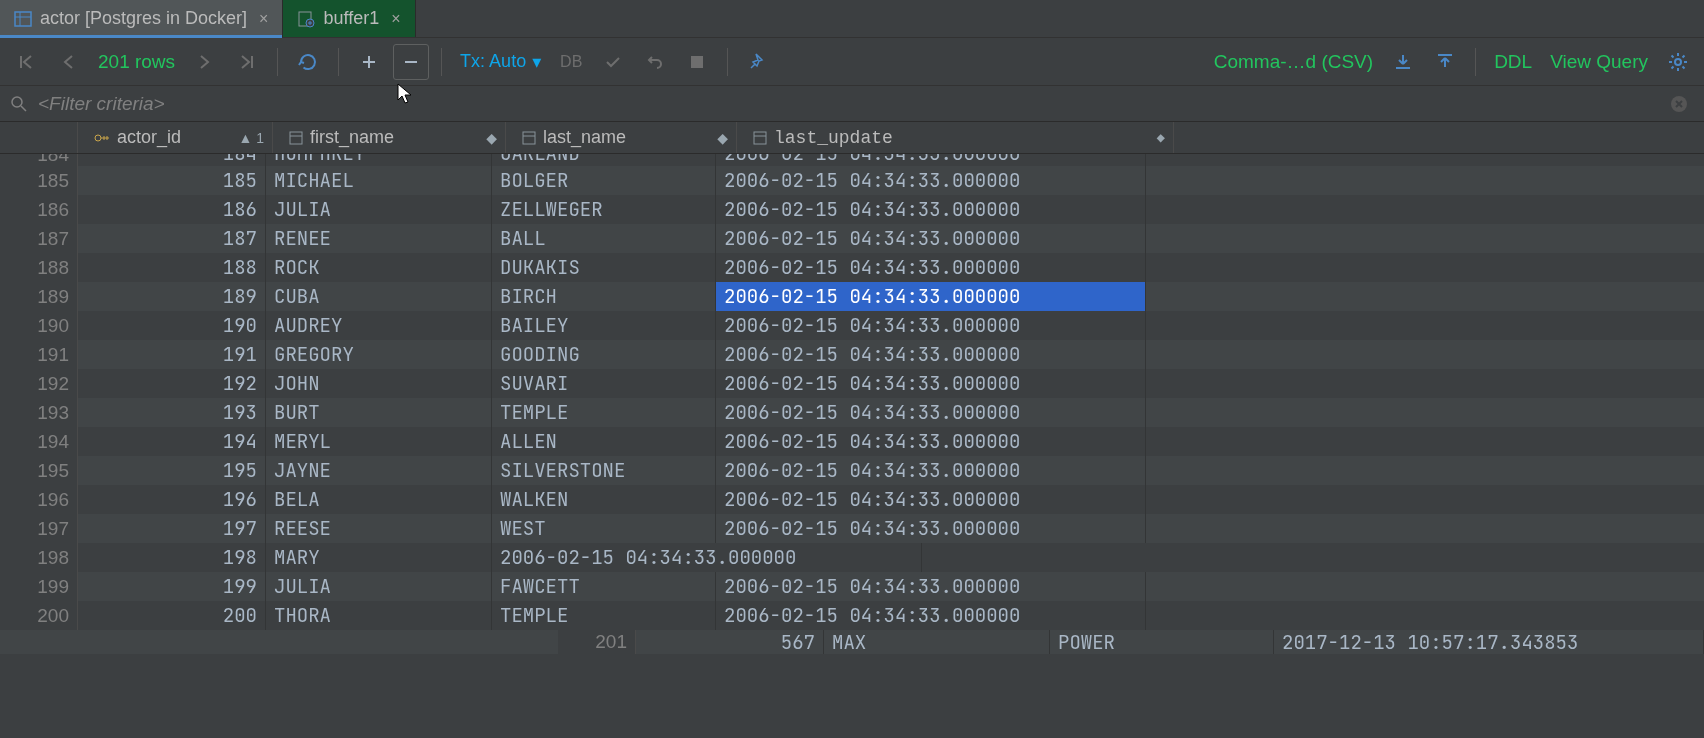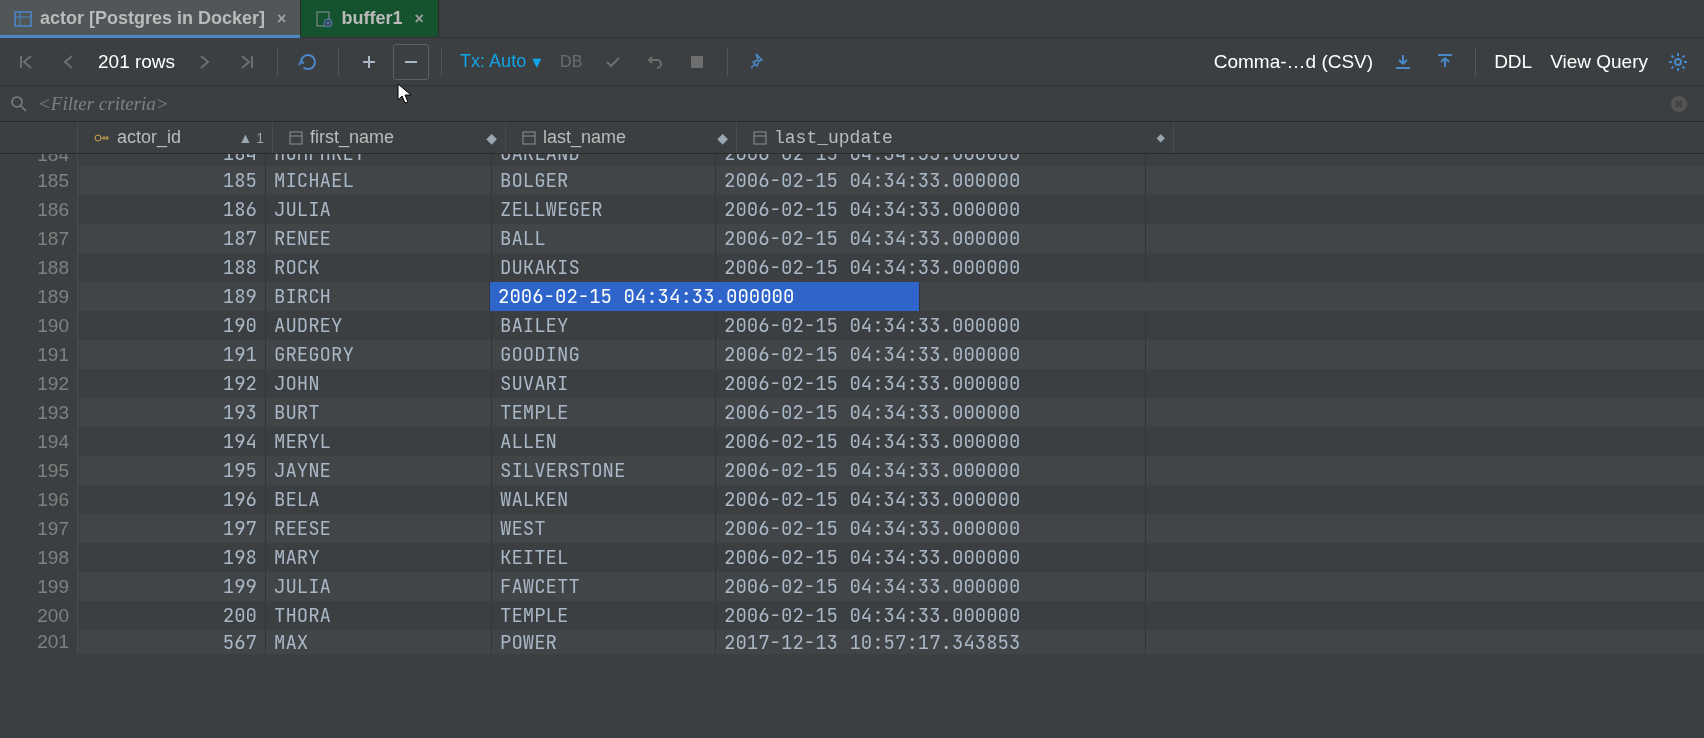--- a/index.html
+++ b/index.html
@@ -24,21 +24,20 @@
   .tab {
     display: flex;
     align-items: center;
     gap: 8px;
     padding: 0 14px;
     background: #515658;
     color: #bbbbbb;
     border-right: 1px solid #2b2b2b;
     cursor: pointer;
     position: relative;
-    font-weight: bold;
   }
   .tab.inactive { background: #14532d; }
   .tab.active::after {
     content: "";
     position: absolute;
     left: 0; right: 0; bottom: -1px;
     height: 3px;
     background: #4a88c7;
   }
   .tab .close { color: #a0a0a0; font-size: 16px; margin-left: 4px; }
@@ -59,41 +58,40 @@
     min-width: 36px;
     height: 36px;
     color: #0ea5e9;
     cursor: pointer;
     border-radius: 3px;
     padding: 0 4px;
   }
   .tool-btn.disabled { color: #6e6e6e; cursor: default; }
   .tool-btn.boxed { border: 1px solid #5e6060; }
   .tool-sep { width: 1px; height: 28px; background: #555; margin: 0 6px; }
-  .tool-text { color: #ffffff; padding: 0 6px; font-size: 19px; }
+  .tool-text { color: #22c55e; padding: 0 6px; font-size: 19px; }
   .toolbar .spacer { flex: 1; }
   
   .filter-row {
     display: flex;
     align-items: center;
     height: 36px;
     padding: 0 10px;
     background: #3c3f41;
     border-bottom: 1px solid #2b2b2b;
     gap: 10px;
   }
   .filter-input {
     flex: 1;
     background: transparent;
     border: none;
     outline: none;
     color: #5eead4;
     font-size: 19px;
     font-style: italic;
-    font-family: Liberation Serif, serif;
   }
   .filter-input::placeholder { color: #808080; }
   .filter-clear { color: #808080; font-size: 20px; cursor: pointer; padding: 0 6px; }
   
   .grid {
     position: relative;
     height: calc(738px - 38px - 48px - 36px);
     overflow: hidden;
   }
   .grid-head {
@@ -153,21 +151,21 @@
   .cell.lu { width: 430px; }
   .cell.selected {
     background: #2f65ca !important;
     color: #ffffff;
   }
   .row.partial-top {
     height: 12px;
     overflow: hidden;
   }
   .row.partial-top .cell { align-items: flex-end; padding-bottom: 0;}
-  .row.partial-bottom { height: 24px; overflow:hidden; }
+  .row.partial-bottom { height: 24px; overflow:hidden;justify-content:flex-end; }
   
   svg { display: block; }
   .cursor-arrow {
     position: absolute;
     left: 396px;
     top: 82px;
     pointer-events: none;
     z-index: 50;
   }
 </style>
@@ -385,20 +383,21 @@
       <div class="row">
         <div class="cell rownum">188</div>
         <div class="cell id">188</div>
         <div class="cell fn">ROCK</div>
         <div class="cell ln">DUKAKIS</div>
         <div class="cell lu">2006-02-15 04:34:33.000000</div>
       </div>
       <div class="row">
         <div class="cell rownum">189</div>
         <div class="cell id">189</div>
+        <div class="cell fn">CUBA</div>
         <div class="cell ln">BIRCH</div>
         <div class="cell lu selected">2006-02-15 04:34:33.000000</div>
       </div>
       <div class="row">
         <div class="cell rownum">190</div>
         <div class="cell id">190</div>
         <div class="cell fn">AUDREY</div>
         <div class="cell ln">BAILEY</div>
         <div class="cell lu">2006-02-15 04:34:33.000000</div>
       </div>
@@ -448,21 +447,20 @@
         <div class="cell rownum">197</div>
         <div class="cell id">197</div>
         <div class="cell fn">REESE</div>
         <div class="cell ln">WEST</div>
         <div class="cell lu">2006-02-15 04:34:33.000000</div>
       </div>
       <div class="row">
         <div class="cell rownum">198</div>
         <div class="cell id">198</div>
         <div class="cell fn">MARY</div>
-        <div class="cell ln">KEITEL</div>
         <div class="cell lu">2006-02-15 04:34:33.000000</div>
       </div>
       <div class="row">
         <div class="cell rownum">199</div>
         <div class="cell id">199</div>
         <div class="cell fn">JULIA</div>
         <div class="cell ln">FAWCETT</div>
         <div class="cell lu">2006-02-15 04:34:33.000000</div>
       </div>
       <div class="row">

